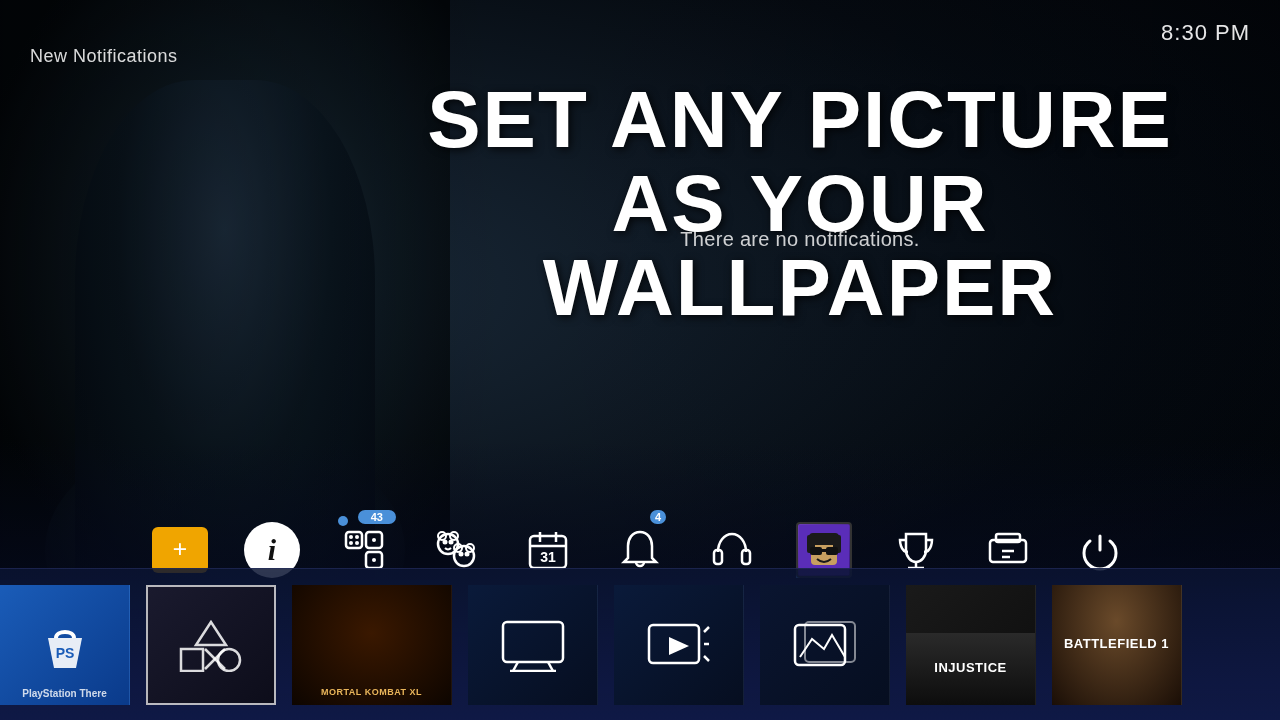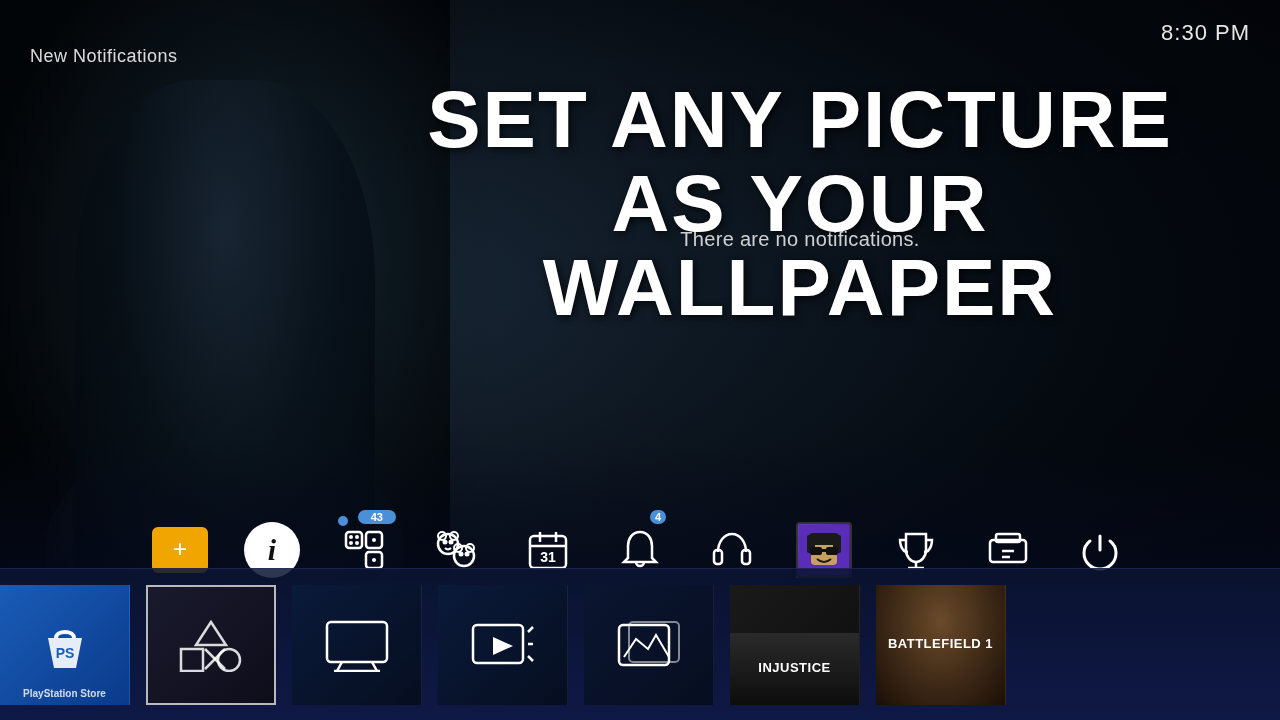--- a/index.html
+++ b/index.html
@@ -482,38 +482,44 @@
 
   <div class="game-item ps-store-bg">
     <svg width="70" height="70" viewBox="0 0 70 70" xmlns="http://www.w3.org/2000/svg">
       <rect width="70" height="70" fill="transparent"></rect>
 
       <path d="M18 28 L52 28 L46 58 L24 58 Z" fill="white" opacity="0.9"></path>
       <path d="M26 28 C26 20 44 20 44 28" stroke="white" stroke-width="4" fill="none"></path>
 
       <text x="35" y="48" text-anchor="middle" fill="#1a5cb8" font-size="14" font-weight="bold">PS</text>
     </svg>
-    <span class="game-item-label">PlayStation Store</span>
+    <span class="game-item-label">PlayStation There</span>
   </div>
 
   <div class="game-item ps4-ui-bg active">
     <svg width="65" height="55" viewBox="0 0 65 55" fill="none" xmlns="http://www.w3.org/2000/svg">
 
       <polygon points="32,5 17,28 47,28" stroke="white" stroke-width="2.5" fill="none" opacity="0.85"></polygon>
 
       <rect x="2" y="32" width="22" height="22" stroke="white" stroke-width="2.5" fill="none" opacity="0.85"></rect>
 
       <circle cx="50" cy="43" r="11" stroke="white" stroke-width="2.5" fill="none" opacity="0.85"></circle>
 
       <line x1="26" y1="32" x2="46" y2="52" stroke="white" stroke-width="2.5" opacity="0.85"></line>
       <line x1="46" y1="32" x2="26" y2="52" stroke="white" stroke-width="2.5" opacity="0.85"></line>
     </svg>
   </div>
 
 
+  <div class="game-item mk-bg" style="width:160px;">
+    <div style="width:100%;height:100%;background:linear-gradient(180deg,#2a1500 0%,#1a0a00 100%);display:flex;flex-direction:column;align-items:center;justify-content:flex-end;padding-bottom:8px;position:relative;">
+      <div style="position:absolute;inset:0;background:radial-gradient(ellipse at 50% 40%,#3a1800,#0d0500);"></div>
+      <span style="position:relative;font-size:9px;color:rgba(255,200,100,0.9);font-weight:bold;text-transform:uppercase;text-align:center;letter-spacing:0.5px;">MORTAL KOMBAT XL</span>
+    </div>
+  </div>
 
   <div class="game-item tv-bg">
     <svg width="70" height="55" viewBox="0 0 70 55" fill="none" xmlns="http://www.w3.org/2000/svg">
       <rect x="5" y="5" width="60" height="40" rx="4" stroke="white" stroke-width="2.5"></rect>
       <line x1="20" y1="45" x2="15" y2="54" stroke="white" stroke-width="2.5"></line>
       <line x1="50" y1="45" x2="55" y2="54" stroke="white" stroke-width="2.5"></line>
       <line x1="12" y1="54" x2="58" y2="54" stroke="white" stroke-width="2.5"></line>
     </svg>
   </div>
 

